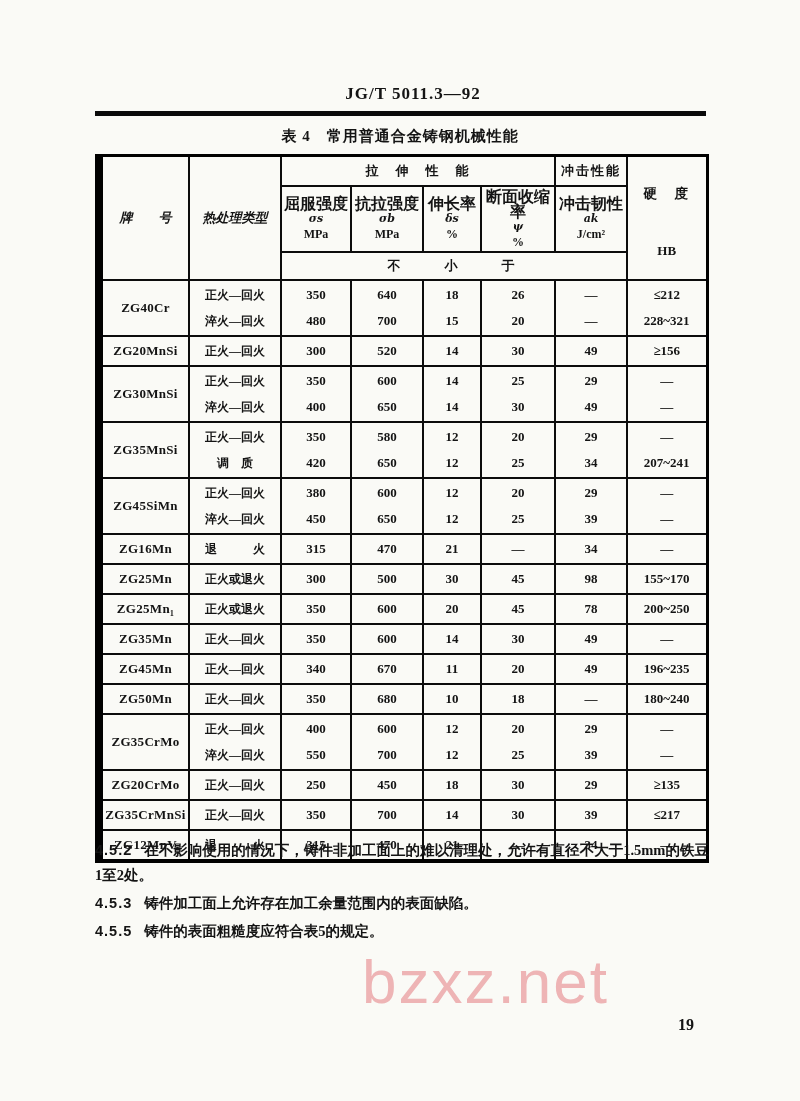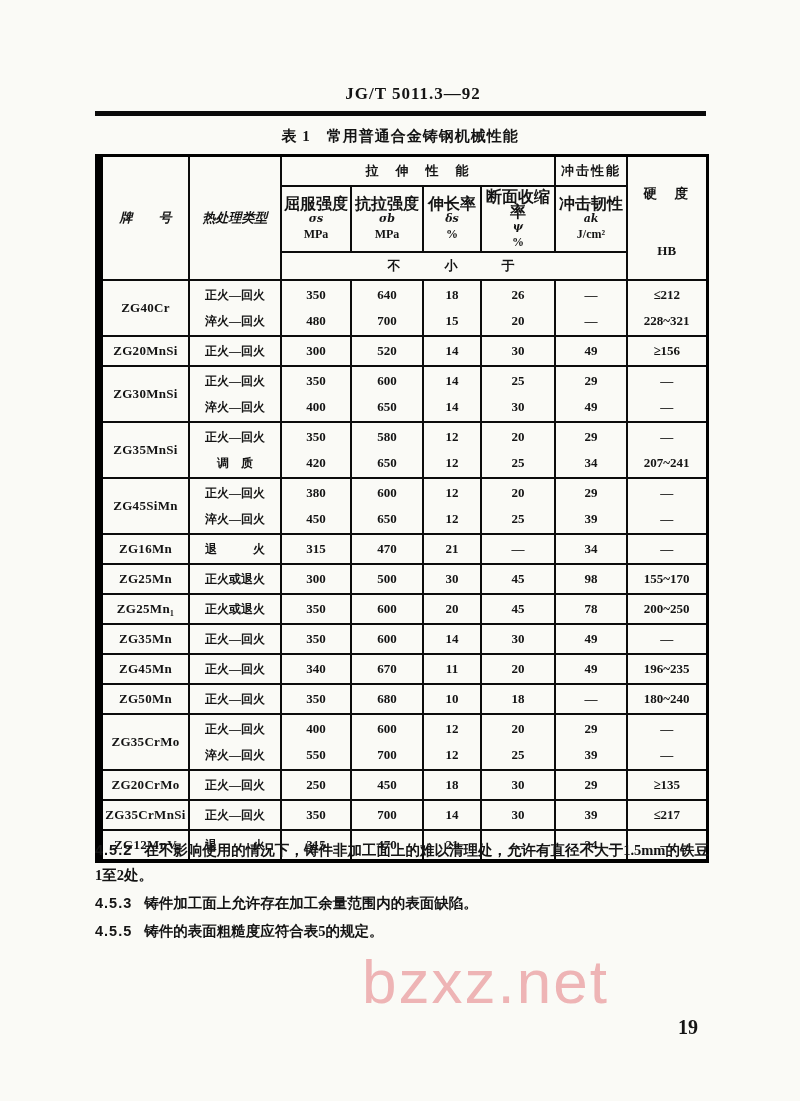--- a/index.html
+++ b/index.html
@@ -74,31 +74,31 @@
 
   .watermark {
     position:absolute; left:362px; top:946px;
     font-family:"Liberation Sans", sans-serif;
     font-weight:normal; font-size:62px; letter-spacing:2px;
     color:rgba(225,110,115,0.50);
     pointer-events:none;
   }
   .page-number {
     position:absolute; left:678px; top:1016px;
-    font-weight:bold; font-size:20px;
+    font-weight:bold; font-size:16px;
   }
 </style>
 </head>
 <body>
 
 <div class="page">
 
   <div class="doc-header">JG/T 5011.3—92</div>
   <div class="header-rule"></div>
-  <div class="table-title">表 1　常用普通合金铸钢机械性能</div>
+  <div class="table-title">表 4　常用普通合金铸钢机械性能</div>
 
   <table class="props">
     <colgroup>
       <col style="width:90px">
         <col style="width:92px">
         <col style="width:70px">
         <col style="width:72px">
       <col style="width:58px">
         <col style="width:74px">
         <col style="width:72px">

